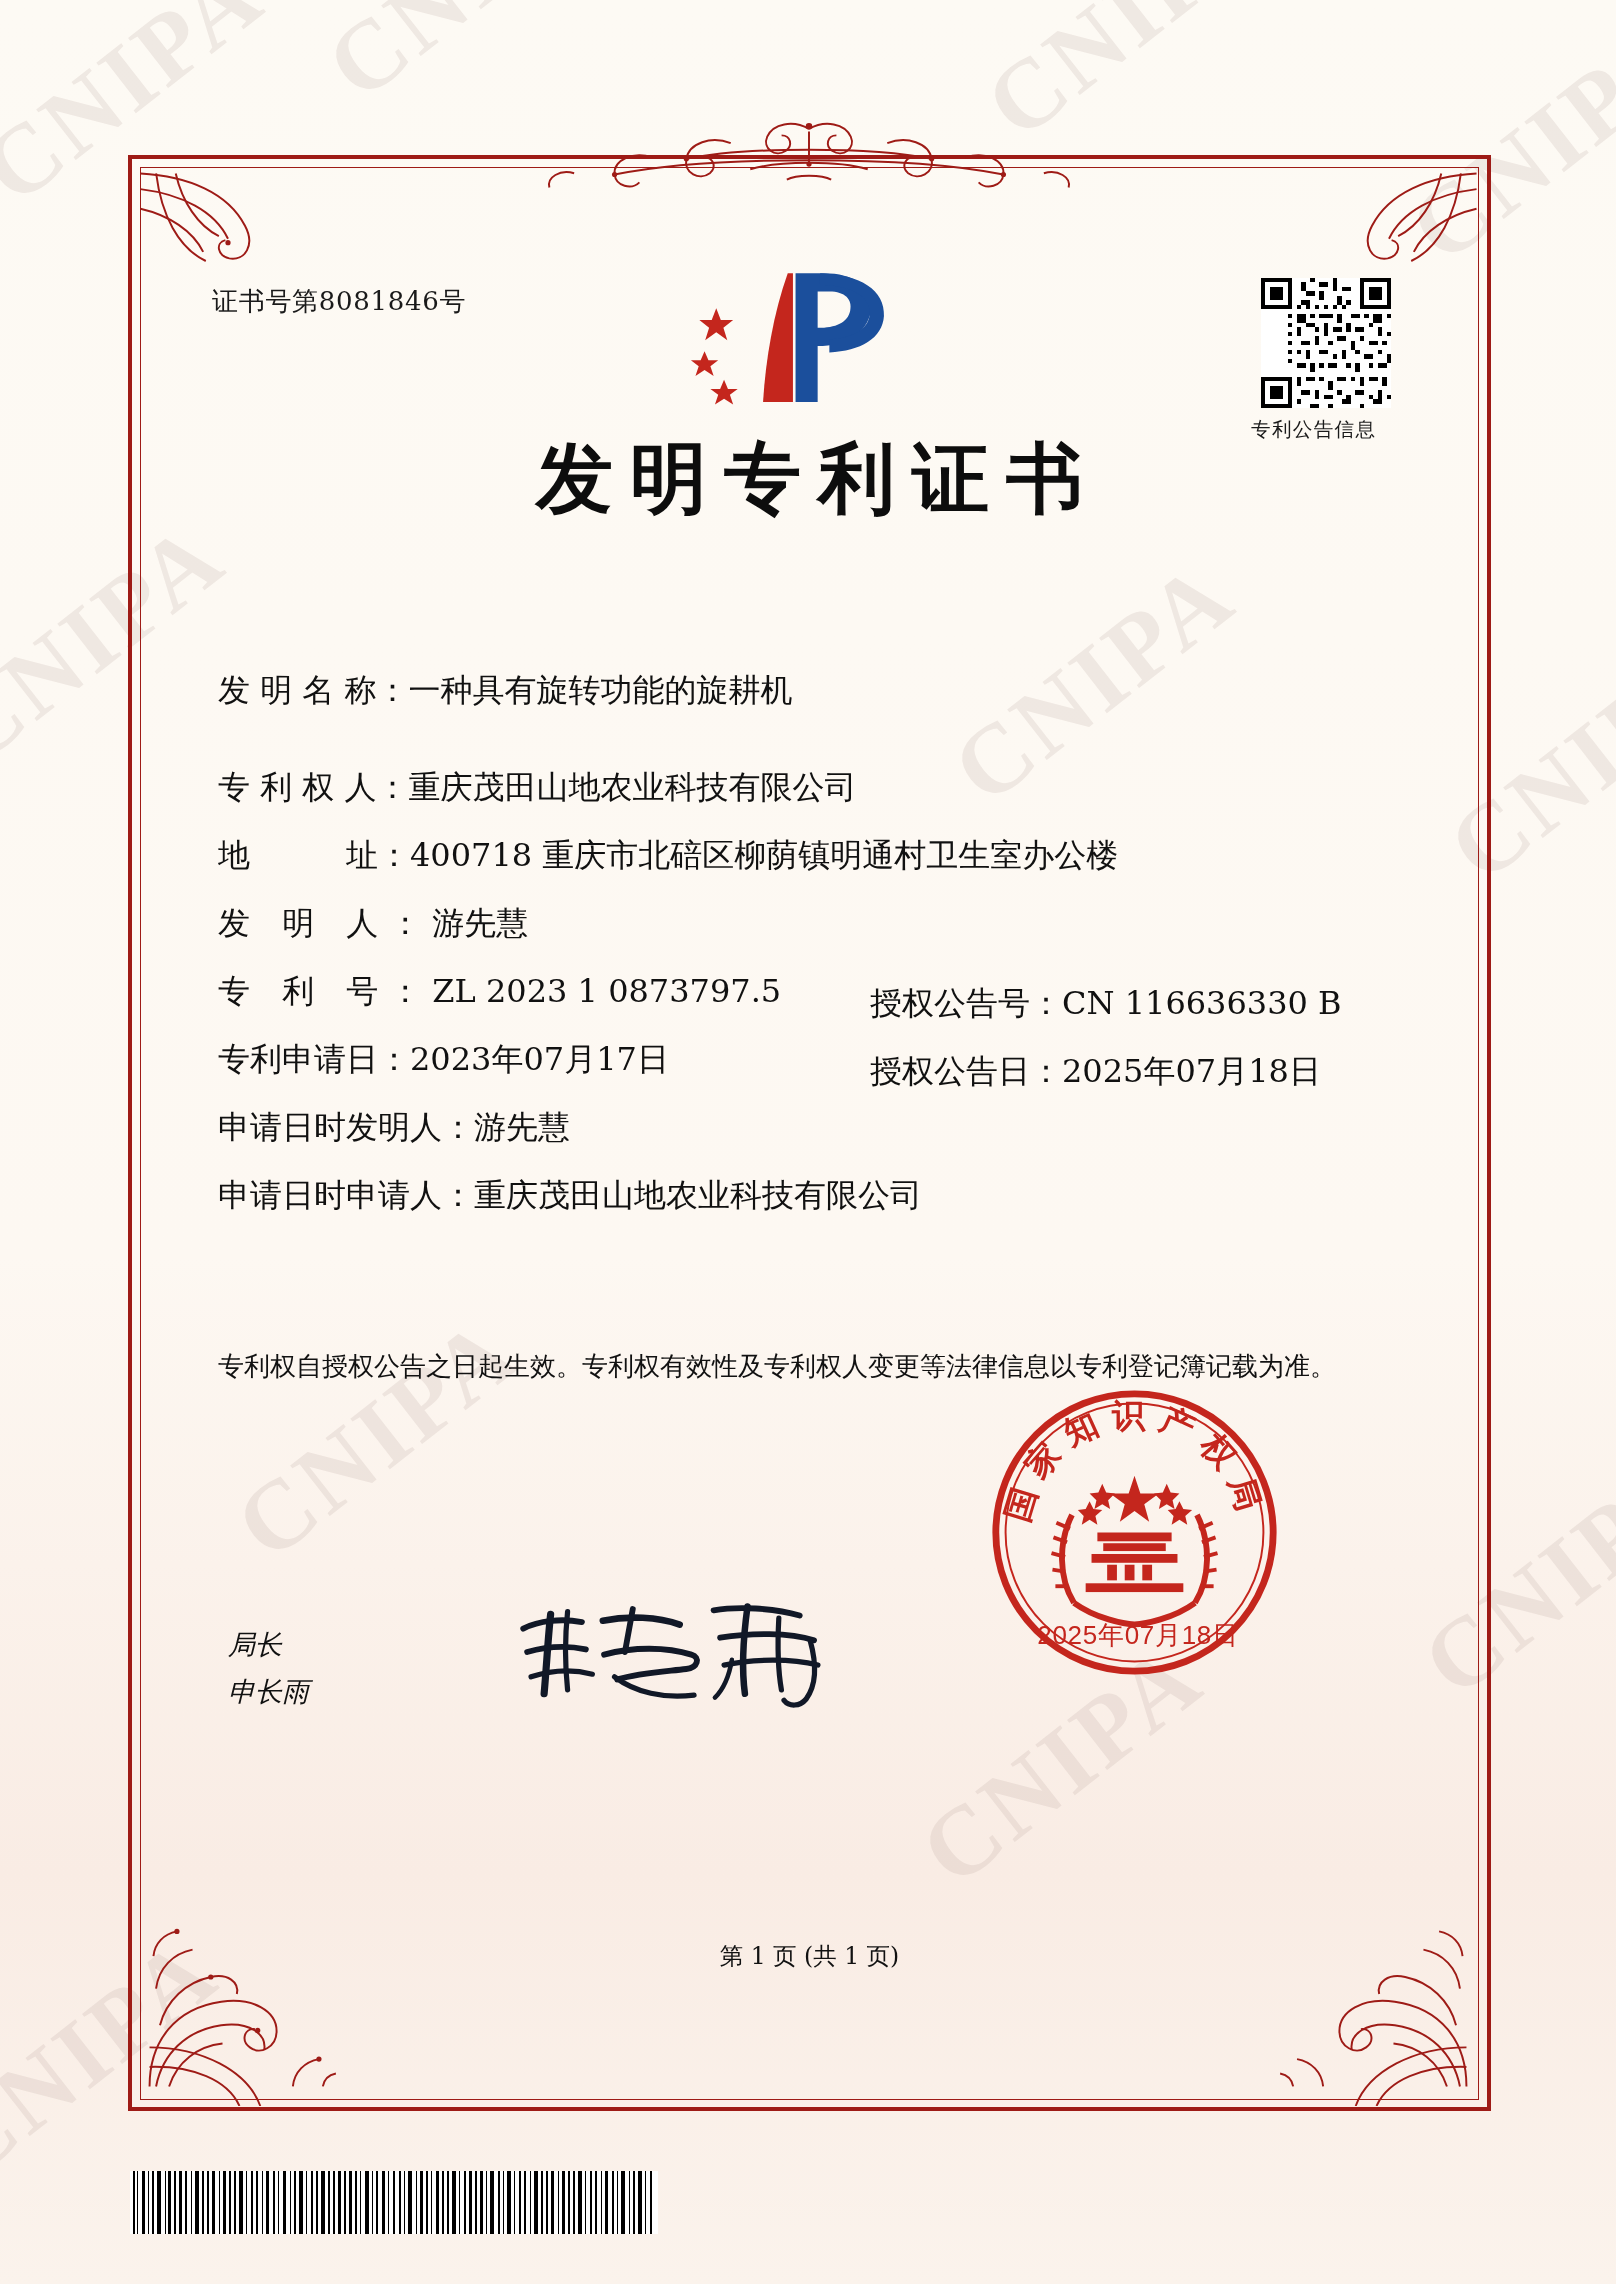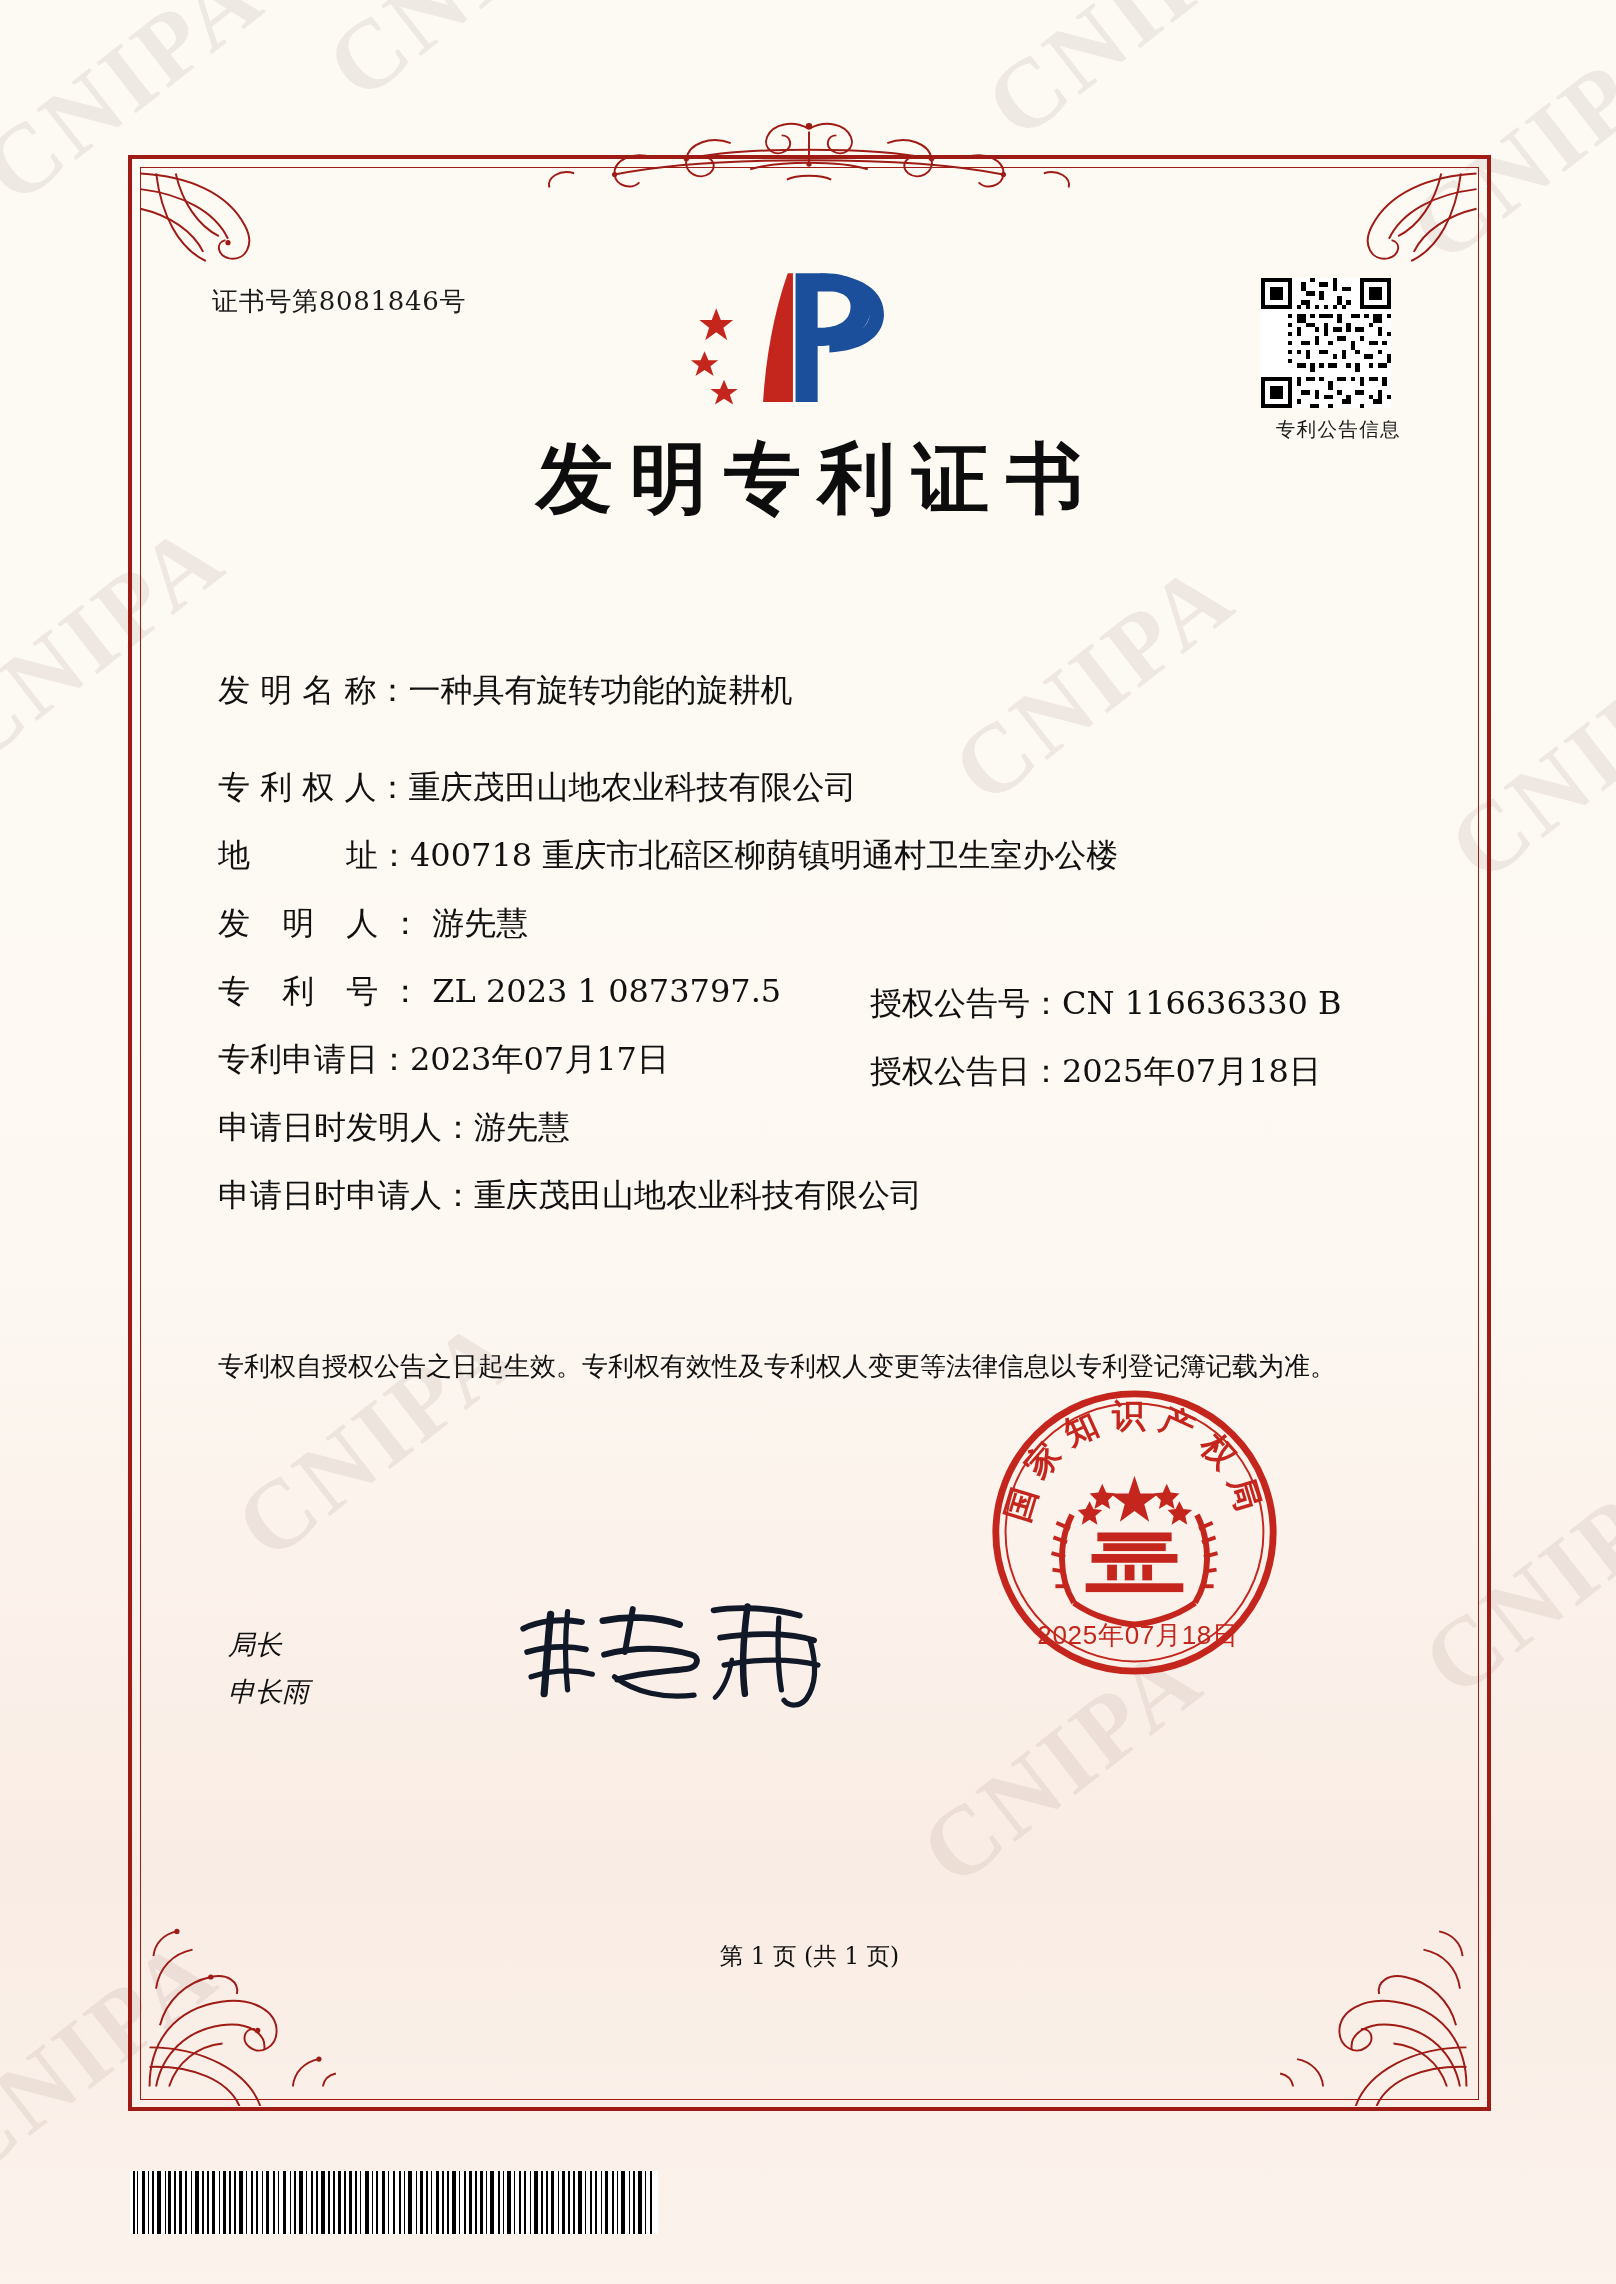--- a/index.html
+++ b/index.html
@@ -94,21 +94,21 @@
     width: 215px;
     height: 143px;
   }
 
   
   .qr-block {
     position: absolute;
     right: 78px;
     top: 111px;
     width: 150px;
-    text-align: right;
+    text-align: left;
   }
   .qr-img {
     width: 130px;
     height: 130px;
     margin: 0 auto;
     display: block;
   }
   .qr-caption {
     margin-top: 7.8px;
     font-size: 19.6px;

